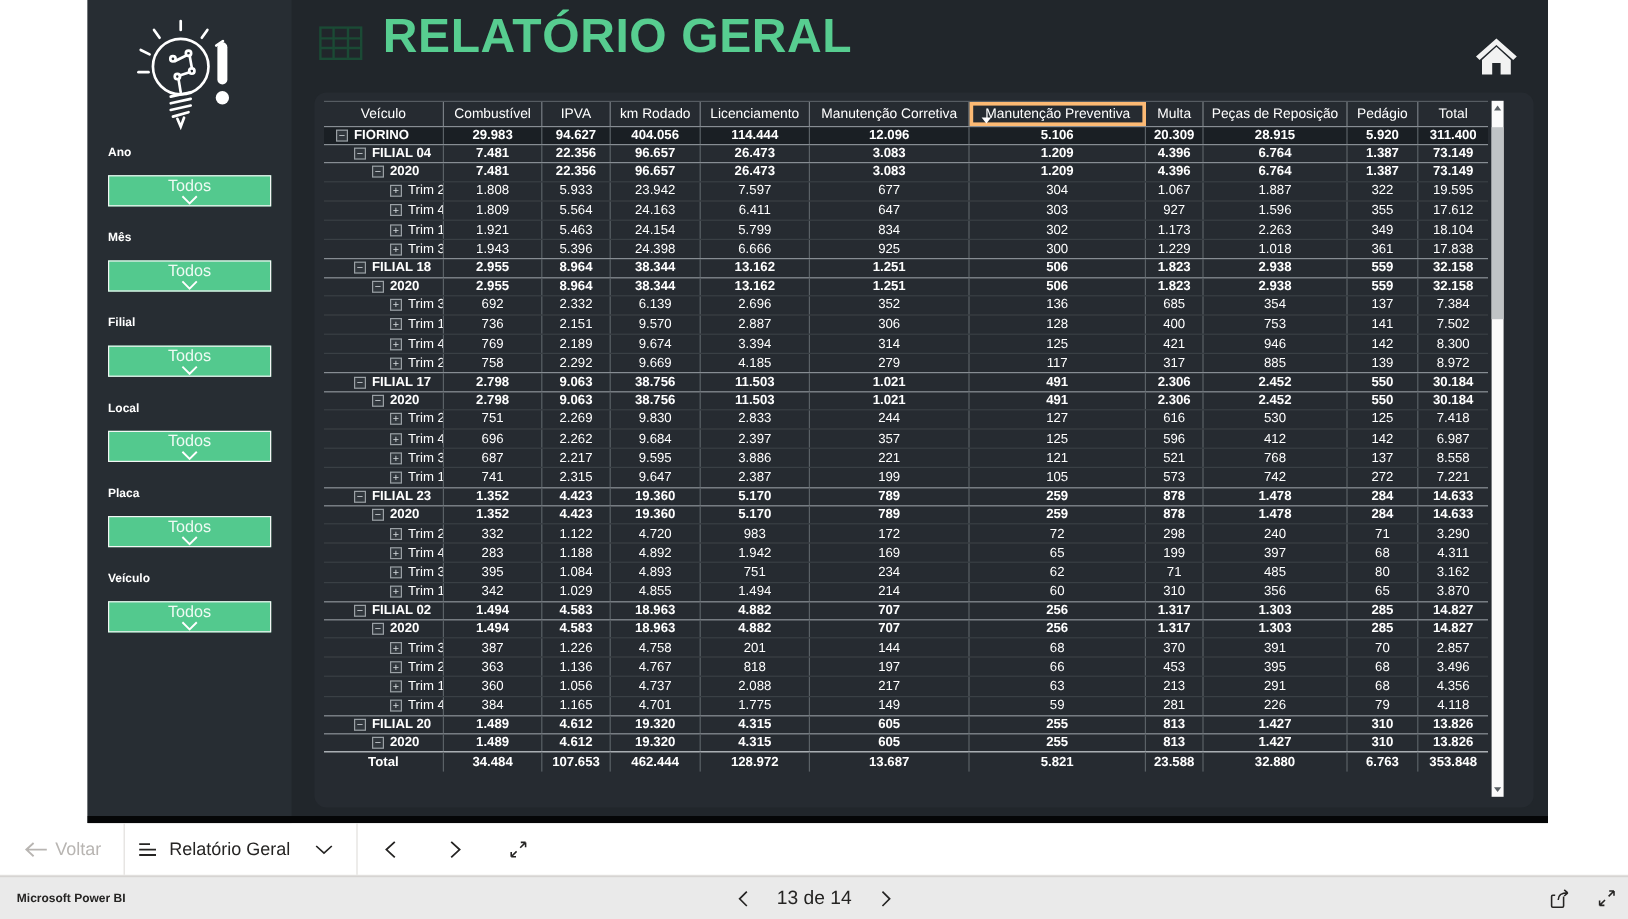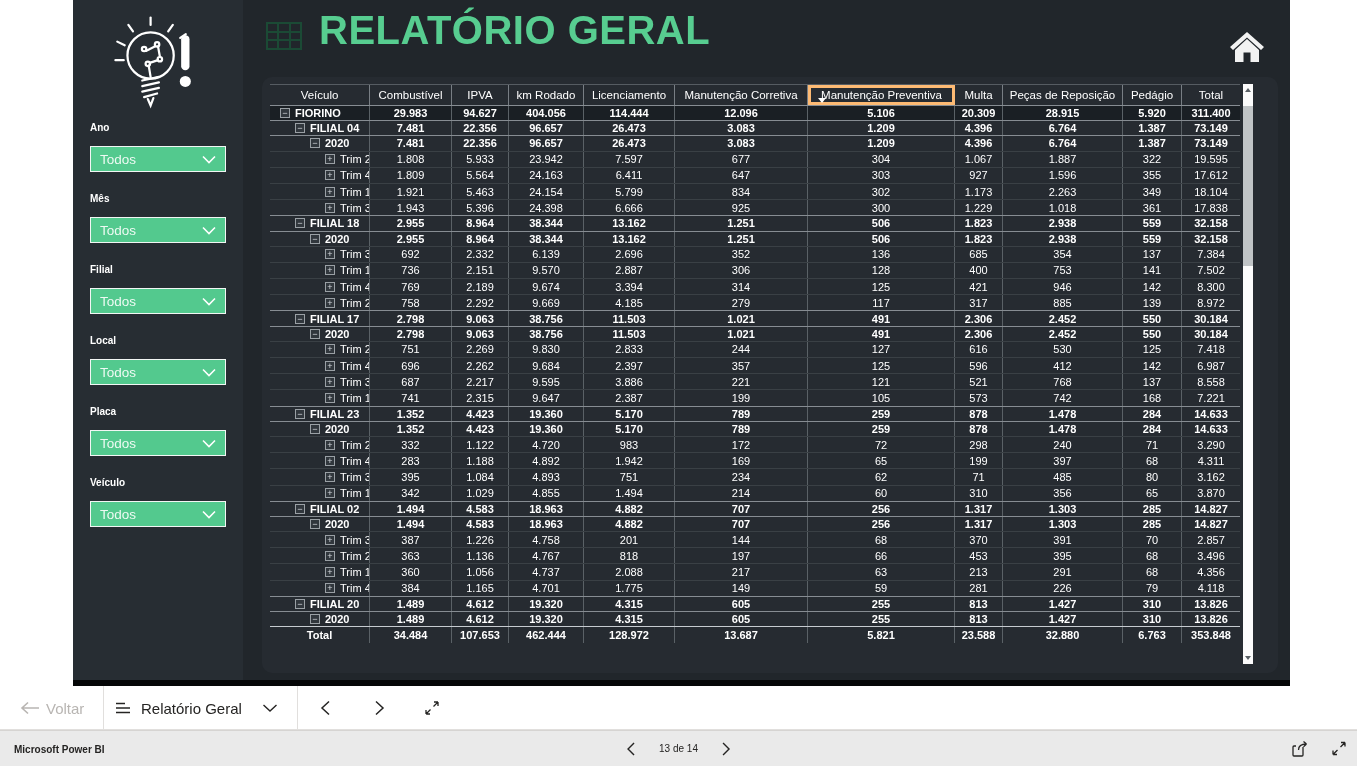--- a/index.html
+++ b/index.html
@@ -10,21 +10,21 @@
   .canvas { position:absolute; left:73px; top:0; width:1217px; height:686px; background:#21262b; }
   .canvas::after { content:""; position:absolute; left:0; right:0; bottom:0; height:6px; background:#050607; }
 
   
   .sidebar { position:absolute; left:0; top:0; width:170px; height:100%; background:#272d33; }
   .logo { margin:12px auto 0; width:118px; height:100px; display:block; }
   .filters { padding:10px 17px 0; }
   .filter { margin-bottom:21px; }
   .flabel { color:#ffffff; font-weight:700; font-size:10px; height:18px; margin-bottom:6px; }
   .fselect { height:26px; background:#53c98e; border:1px solid #f2f6f4; display:flex; align-items:center;
-             justify-content:space-between; padding:0 9px; cursor:pointer; }
+             justify-content:space-between; padding:0 9px; cursor:pointer;flex-direction:column; }
   .fvalue { color:#eefaf3; font-size:13.5px; }
 
   
   .grid-icon { position:absolute; left:192px; top:19px; }
   .title { position:absolute; left:246px; top:8px; font-size:40px; font-weight:700; color:#57cd90; letter-spacing:.5px; white-space:nowrap; }
   .home { position:absolute; left:1156px; top:30px; cursor:pointer; }
 
   
   .card { position:absolute; left:189px; top:77px; width:1016px; height:596px; background:#262b31; border-radius:10px; }
   .table { position:absolute; left:8px; top:7px; width:970px; }
@@ -60,21 +60,21 @@
   .toolbar { position:absolute; left:0; top:686px; width:1357px; height:44px; background:#ffffff; border-bottom:1px solid #e1dfdd; }
   .toolbar .item { position:absolute; top:50%; transform:translateY(-50%); }
   .tdiv { position:absolute; top:0; width:1px; height:100%; background:#e1dfdd; }
   .back-label { left:46px; color:#b8b5b2; font-size:15px; }
   .rep-name { left:141px; color:#252423; font-size:15px; }
 
   
   .statusbar { position:absolute; left:0; top:730px; width:1357px; height:36px; background:#eaeaea; border-top:1px solid #d6d4d2; }
   .brand { position:absolute; left:14px; top:50%; transform:translateY(-50%); font-weight:700; font-size:10px; color:#252423; }
   .pagenav { position:absolute; left:50%; top:50%; transform:translate(-50%,-50%); display:flex; align-items:center; gap:24px; }
-  .pagenav .pages { font-size:10px; color:#252423; }
+  .pagenav .pages { font-size:16px; color:#252423; }
   .sb-icons { position:absolute; right:10px; top:50%; transform:translateY(-50%); display:flex; gap:22px; align-items:center; }
   .clickable { cursor:pointer; }
 </style>
 </head>
 <body>
 
 <div class="canvas">
 
   <aside class="sidebar">
     <svg class="logo" viewBox="0 0 120 108" fill="none" stroke="#ffffff" stroke-width="2.4" stroke-linecap="round">
@@ -479,21 +479,21 @@
               <span>Trim 1</span>
             </div>
             <div class="td">741</div>
             <div class="td">2.315</div>
             <div class="td">9.647</div>
             <div class="td">2.387</div>
             <div class="td">199</div>
             <div class="td">105</div>
             <div class="td">573</div>
             <div class="td">742</div>
-            <div class="td">168</div>
+            <div class="td">272</div>
             <div class="td">7.221</div>
           </div>
           <div class="tr grid-row bold">
             <div class="td vcell" style="padding-left: 25px;">
               <span class="exp">−</span>
               <span>FILIAL 23</span>
             </div>
             <div class="td">1.352</div>
             <div class="td">4.423</div>
             <div class="td">19.360</div>

